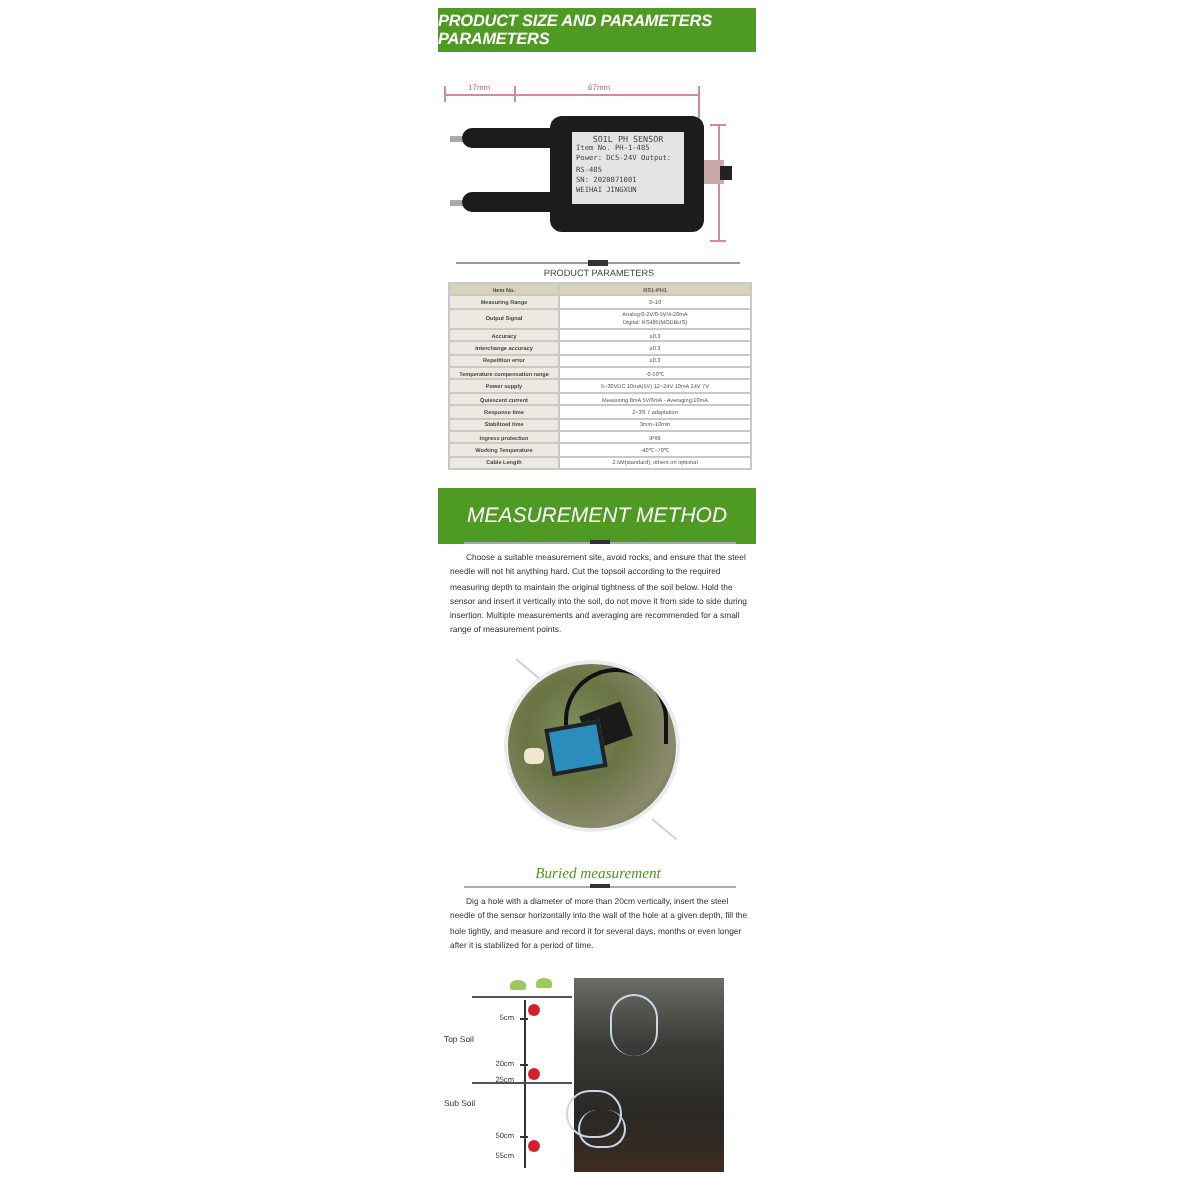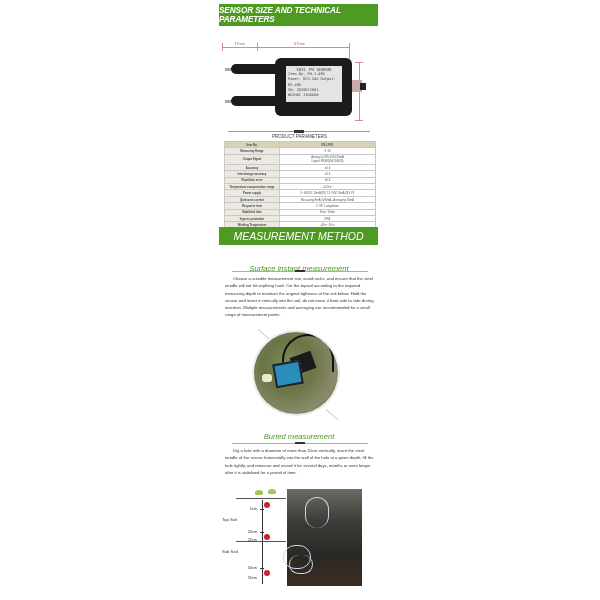--- a/index.html
+++ b/index.html
@@ -2,21 +2,21 @@
 <html><head>
 <meta charset="utf-8">
 <style>
   html, body { margin:0; padding:0; background:#ffffff; }
   body { width:600px; height:600px; position:relative; overflow:hidden;
          font-family:"Liberation Sans", sans-serif; color:#333; }
   .banner { position:absolute; left:219px; width:159px; height:22px; background:#4e9a22;
             color:#fff; font-style:italic; font-weight:bold; display:flex; align-items:center;
             justify-content:center; box-sizing:border-box; }
   .banner.b1 { top:4px; font-size:8.2px; letter-spacing:-0.1px; }
-  .banner.b2 { top:227px; height:18px; font-size:10.5px; font-weight:normal;font-style:italic; }
+  .banner.b2 { top:244px; height:28px; font-size:10.5px; font-weight:normal;font-style:italic; }
   
   .diagram { position:absolute; left:222px; top:38px; width:160px; height:92px; }
   .dim-line { position:absolute; height:1px; background:#d58a9a; }
   .dim-tick { position:absolute; width:1px; background:#d58a9a; }
   .dim-label { position:absolute; font-size:4px; color:#c06070; }
   .probe { position:absolute; height:10px; background:#1b1b1b; border-radius:6px 0 0 6px; }
   .probe-tip { position:absolute; height:3px; background:#aaa; }
   .body-box { position:absolute; left:53px; top:20px; width:77px; height:58px; background:#1c1c1c;
               border-radius:6px; }
   .label-plate { position:absolute; left:64px; top:28px; width:56px; height:36px; background:#e4e4e4;
@@ -55,21 +55,21 @@
   .zone-label { position:absolute; font-size:4.2px; color:#333; }
   .dot { position:absolute; width:6px; height:6px; border-radius:50%; background:#d81e2a; }
   .plant { position:absolute; width:8px; height:5px; background:#9cc95a; border-radius:50% 50% 20% 20%; }
   .hole-photo { position:absolute; left:287px; top:489px; width:75px; height:97px;
                 background:linear-gradient(180deg,#6c6c66 0%,#3a3a36 35%,#2a2824 70%,#3c2c22 100%); }
   .hole-cable { position:absolute; border:1px solid #c8d8e8; border-radius:20px; }
 </style>
 </head>
 <body>
 
-<div class="banner b1">SENSOR  SIZE AND TECHNICAL PARAMETERS</div>
+<div class="banner b1">PRODUCT  SIZE AND PARAMETERS PARAMETERS</div>
 
 <div class="diagram">
   <div class="dim-line" style="left:0;top:9px;width:36px;"></div>
   <div class="dim-tick" style="left:0;top:5px;height:8px;"></div>
   <div class="dim-tick" style="left:35px;top:5px;height:8px;"></div>
   <div class="dim-label" style="left:12px;top:3px;">17mm</div>
   <div class="dim-line" style="left:36px;top:9px;width:92px;"></div>
   <div class="dim-tick" style="left:127px;top:5px;height:16px;"></div>
   <div class="dim-label" style="left:72px;top:3px;">67mm</div>
   <div class="dim-line" style="left:133px;top:24px;width:8px;"></div>
@@ -168,21 +168,21 @@
 
 <div class="diag-line" style="left:258px;top:329px;width:18px;transform:rotate(40deg);"></div>
 <div class="photo-circle">
   <div class="pc-cable"></div>
   <div class="pc-black"></div>
   <div class="pc-sensor"></div>
   <div class="pc-cap"></div>
 </div>
 <div class="diag-line" style="left:326px;top:409px;width:16px;transform:rotate(40deg);"></div>
 
-<div class="subhead" style="top:432px;">Buried measurement</div>
+<div class="subhead" style="top:432px;font-family:Liberation Serif, serif;">Buried measurement</div>
 <div class="rule" style="top:443px;"></div>
 <div class="rule-mark" style="left:295px;top:442px;"></div>
 <div class="para" style="top:447px;">Dig a hole with a diameter of more than 20cm vertically, insert the steel needle of the sensor horizontally into the wall of the hole at a given depth, fill the hole tightly, and measure and record it for several days, months or even longer after it is stabilized for a period of time.</div>
 
 <div class="plant" style="left:255px;top:490px;"></div>
 <div class="plant" style="left:268px;top:489px;"></div>
 <div class="soil-line" style="left:236px;top:498px;width:50px;"></div>
 <div class="depth-axis"></div>
 
 <div class="depth-label" style="left:235px;top:507px;">5cm</div>

